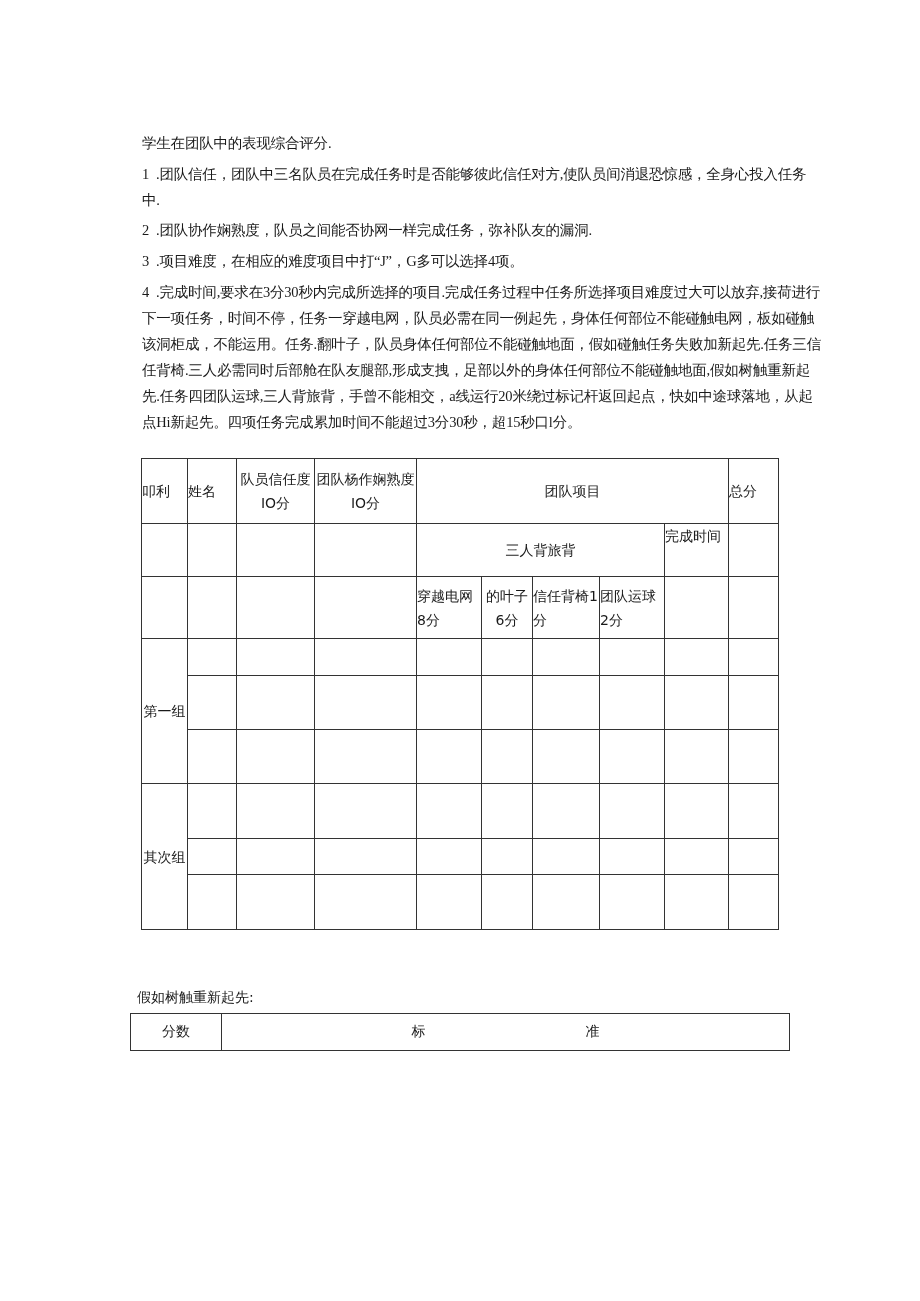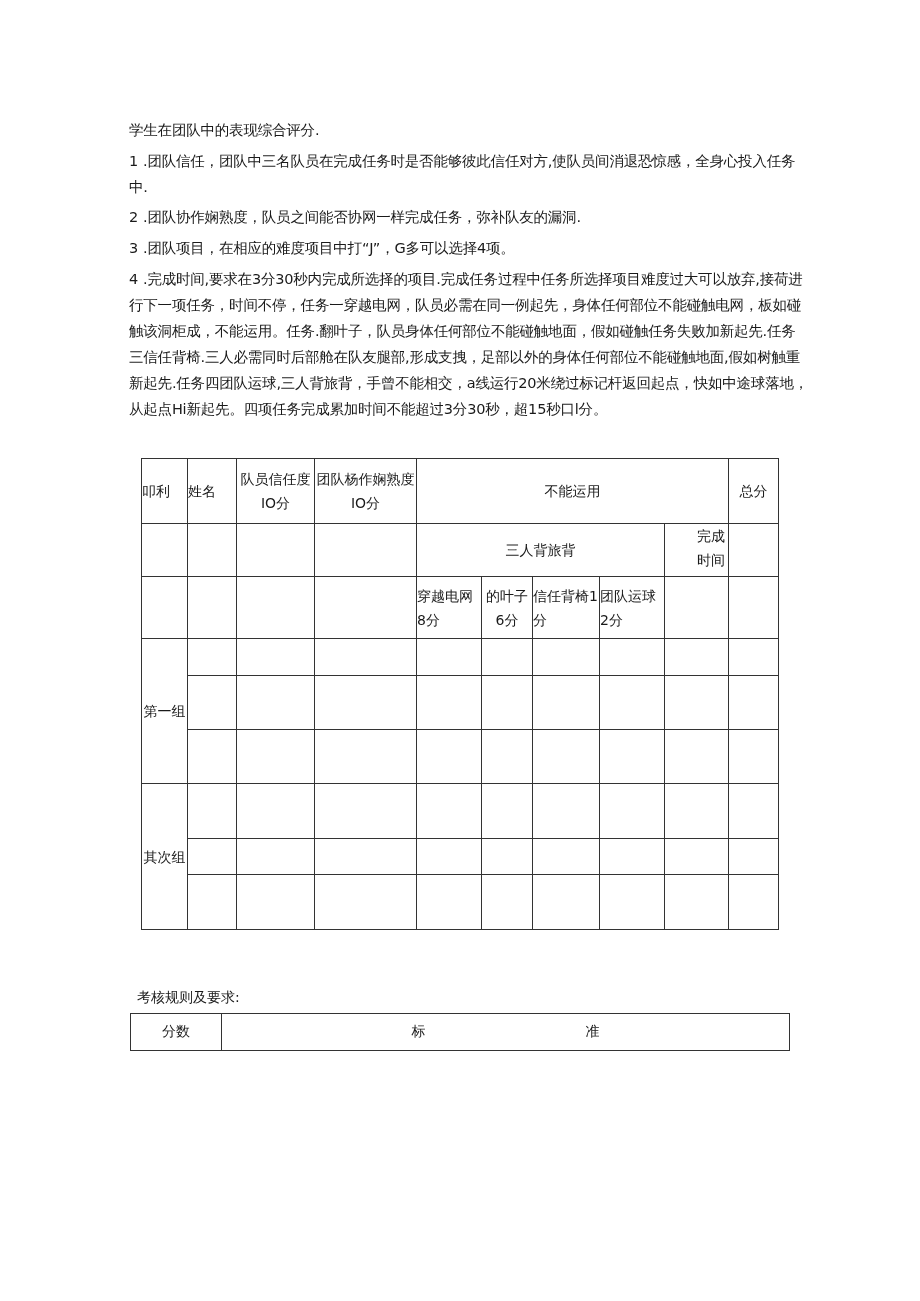--- a/index.html
+++ b/index.html
@@ -4,35 +4,35 @@
   <style>
     html, body { margin: 0; padding: 0; background: #ffffff; }
     body {
       width: 920px; height: 1301px; position: relative; overflow: hidden;
       font-family: "DejaVu Sans", "Liberation Sans", sans-serif;
       color: #1a1a1a;
     }
     .para {
       position: absolute; left: 127px; width: 680px;
       font-size: 14.5px; line-height: 26px; letter-spacing: -0.2px;
-      margin: 2px; white-space: normal;
+      margin: 15px; white-space: normal; font-family: Liberation Serif, serif;
     }
     .num { display: inline-block; width: 14px; }
 
     table.score {
       position: absolute; left: 141px; top: 458px;
       border-collapse: collapse; table-layout: fixed;
       font-size: 14px;
     }
     table.score td {
       border: 1px solid #333; padding: 0; vertical-align: middle;
       text-align: center; line-height: 24px; overflow: hidden;
     }
     table.score td.left { text-align: left; vertical-align: middle; }
-    table.score td.top { vertical-align: top; text-align: left; padding-left: 32px; }
+    table.score td.top { vertical-align: top; text-align: left; }
 
     .caption {
       position: absolute; left: 137px; top: 989px; font-size: 14px;
       margin: 0;
     }
     table.rules {
       position: absolute; left: 130px; top: 1013px;
       border-collapse: collapse; table-layout: fixed; font-size: 14px; border-radius: 28px;
     }
     table.rules td {
@@ -42,21 +42,21 @@
     table.rules td.c { text-align: center; }
     .std-head { display: flex; justify-content: center; gap: 160px; }
   </style>
 </head>
 <body>
 
 <p class="para" style="top:115px;">学生在团队中的表现综合评分.</p>
 
 <p class="para" style="top:146px;"><span class="num">1</span><span>.团队信任，团队中三名队员在完成任务时是否能够彼此信任对方,使队员间消退恐惊感，全身心投入任务中.</span></p>
 <p class="para" style="top:202px;"><span class="num">2</span><span>.团队协作娴熟度，队员之间能否协网一样完成任务，弥补队友的漏洞.</span></p>
-<p class="para" style="top:233px;"><span class="num">3</span><span>.团队项目，在相应的难度项目中打“J”，G多可以选择4项。</span></p>
+<p class="para" style="top:233px;"><span class="num">3</span><span>.项目难度，在相应的难度项目中打“J”，G多可以选择4项。</span></p>
 <p class="para" style="top:264px;"><span class="num">4</span><span>.完成时间,要求在3分30秒内完成所选择的项目.完成任务过程中任务所选择项目难度过大可以放弃,接荷进行下一项任务，时间不停，任务一穿越电网，队员必需在同一例起先，身体任何部位不能碰触电网，板如碰触该洞柜成，不能运用。任务.翻叶子，队员身体任何部位不能碰触地面，假如碰触任务失败加新起先.任务三信任背椅.三人必需同时后部舱在队友腿部,形成支拽，足部以外的身体任何部位不能碰触地面,假如树触重新起先.任务四团队运球,三人背旅背，手曾不能相交，a线运行20米绕过标记杆返回起点，快如中途球落地，从起点Hi新起先。四项任务完成累加时间不能超过3分30秒，超15秒口l分。</span></p>
 
 <table class="score">
   <colgroup>
     <col style="width:46px">
       <col style="width:49px">
       <col style="width:78px">
       <col style="width:102px">
     <col style="width:65px">
       <col style="width:51px">
@@ -64,22 +64,22 @@
       <col style="width:65px">
     <col style="width:64px">
       <col style="width:50px">
   </colgroup>
   <tbody>
       <tr style="height:65px">
     <td class="left">叩利</td>
     <td class="left">姓名</td>
     <td>队员信任度IO分</td>
     <td>团队杨作娴熟度IO分</td>
-    <td colspan="5">不能运用</td>
-    <td style="text-align:center">总分</td>
+    <td colspan="5">团队项目</td>
+    <td style="text-align:left">总分</td>
   </tr>
   <tr style="height:53px">
     <td></td>
     <td></td>
     <td></td>
     <td></td>
     <td colspan="4">三人背旅背</td>
     <td class="top">完成时间</td>
     <td></td>
   </tr>
@@ -161,21 +161,21 @@
     <td></td>
         <td></td>
         <td></td>
     <td></td>
         <td></td>
         <td></td>
   </tr>
 </tbody>
   </table>
 
-<p class="caption">考核规则及要求:</p>
+<p class="caption">假如树触重新起先:</p>
 
 <table class="rules">
   <colgroup>
       <col style="width:91px">
       <col style="width:568px">
     </colgroup>
   <tbody>
       <tr>
     <td class="c">分数</td>
     <td>

